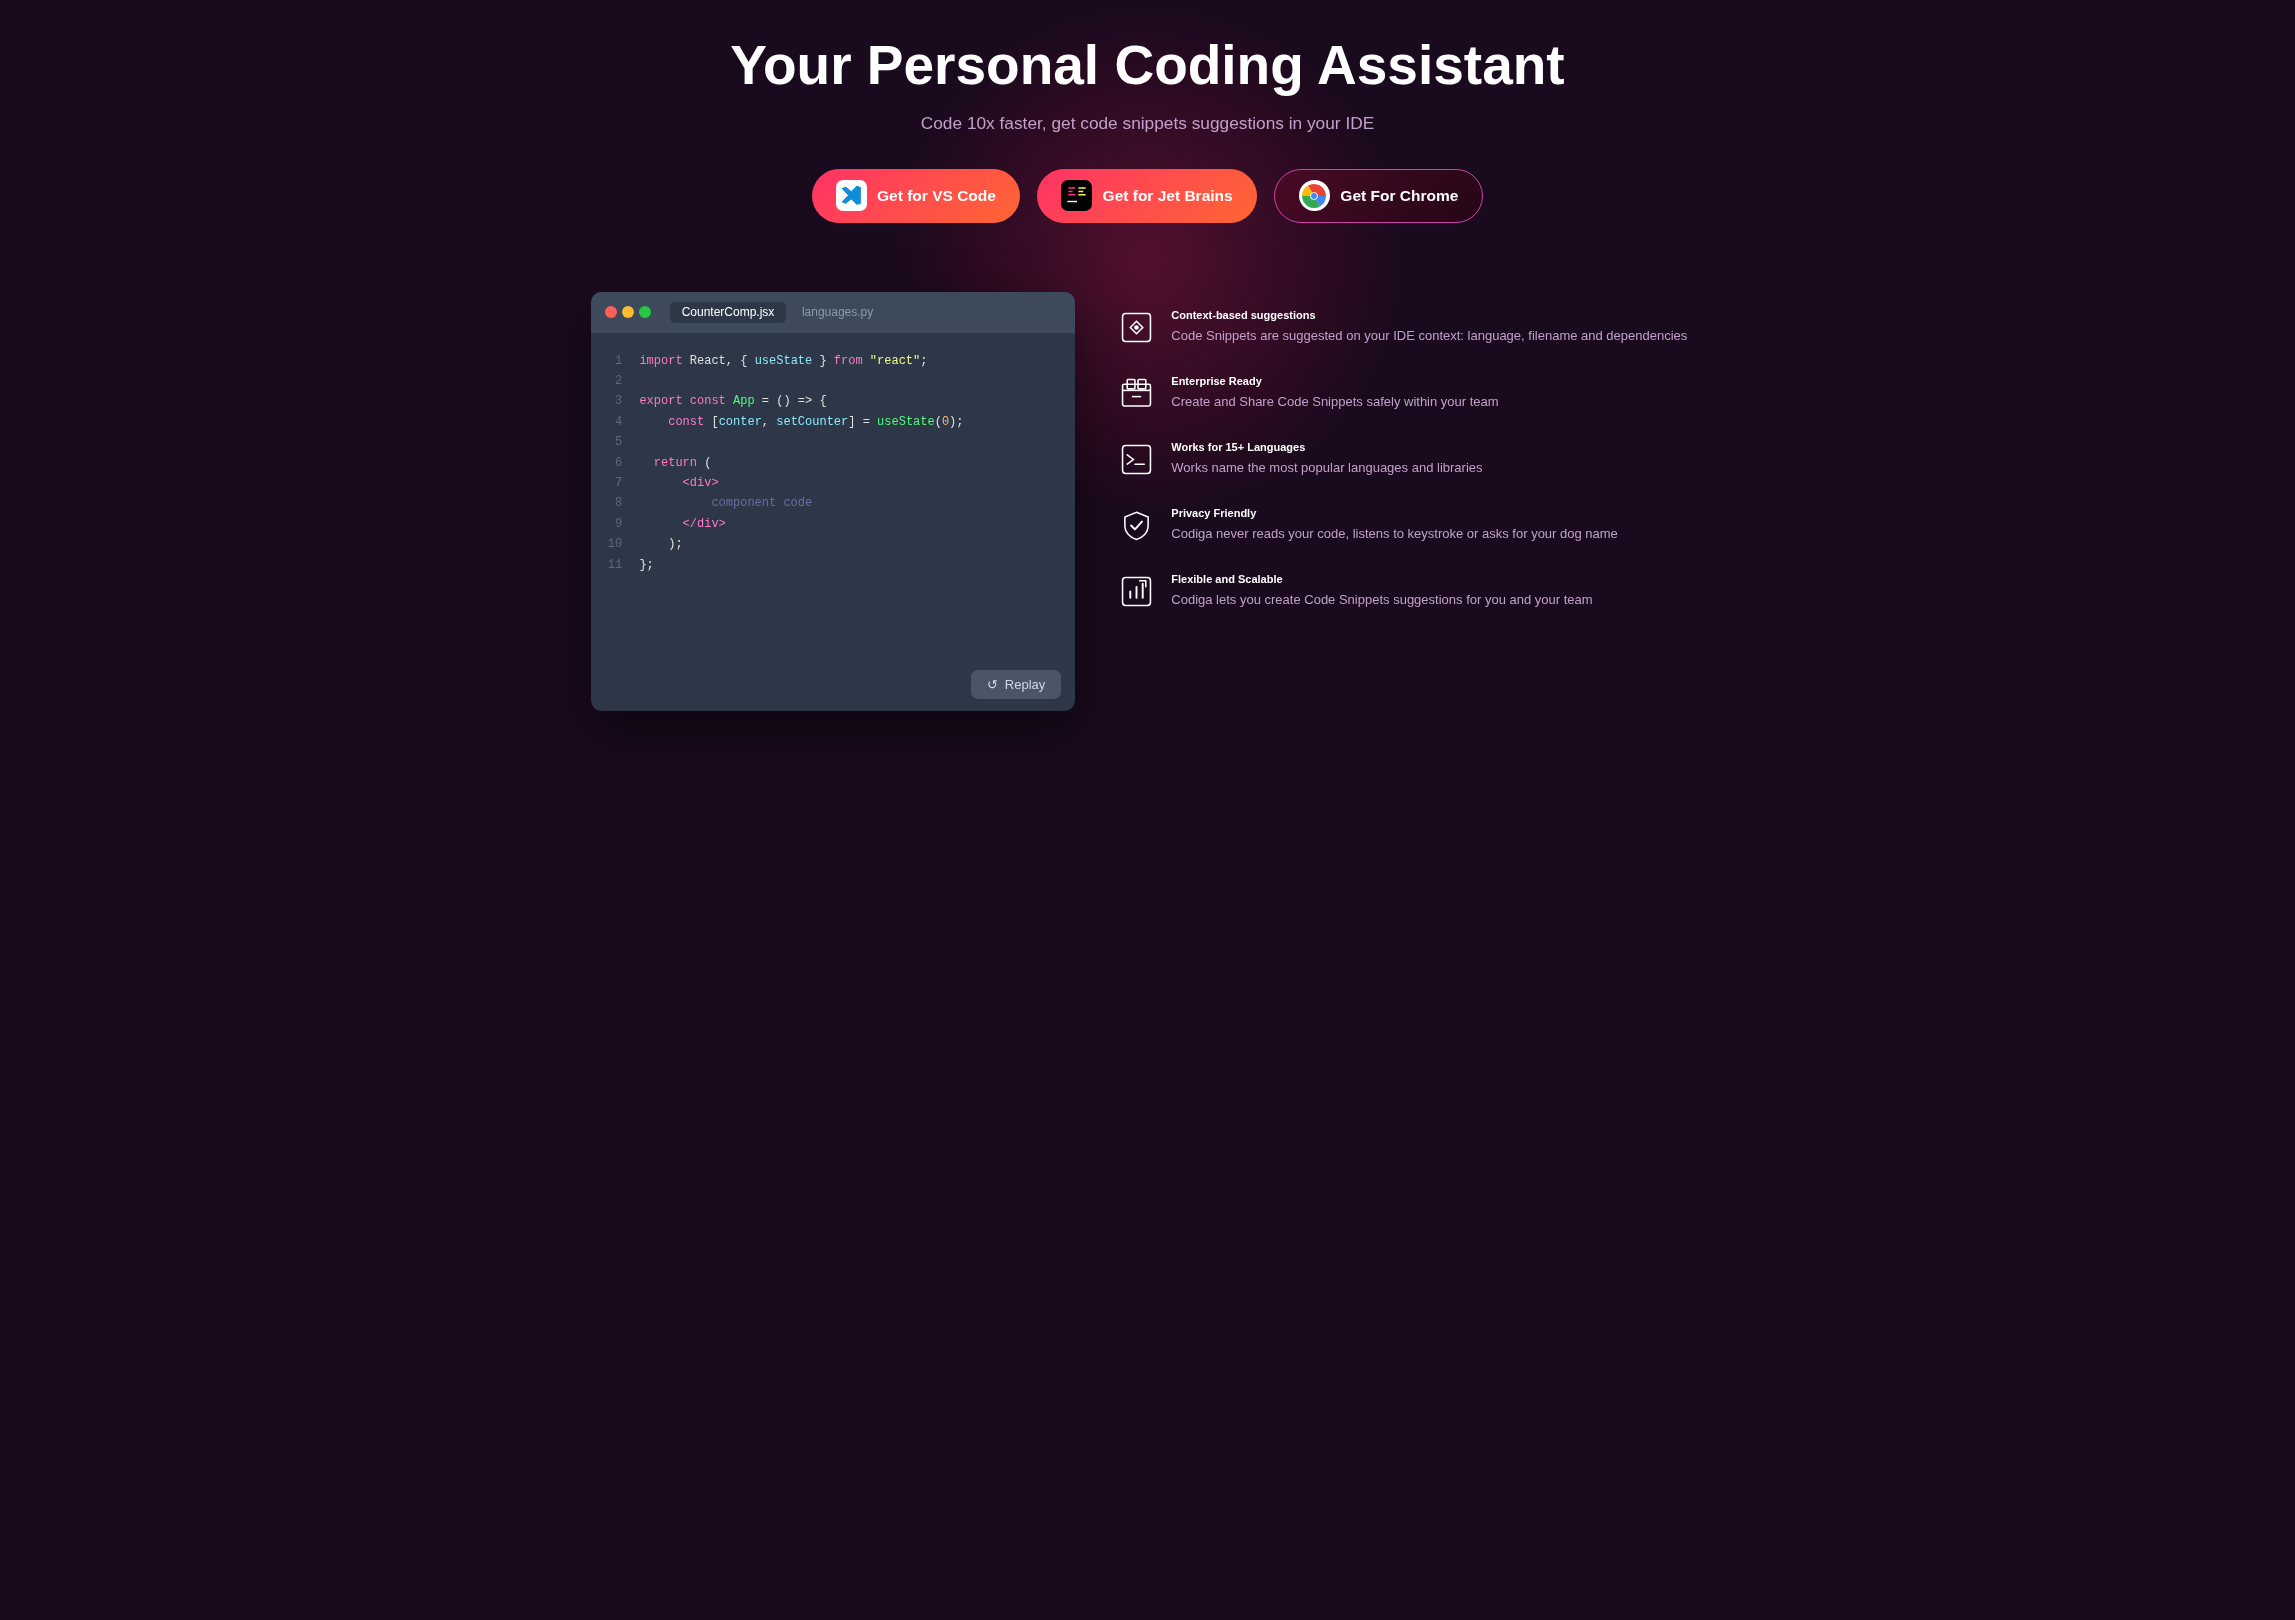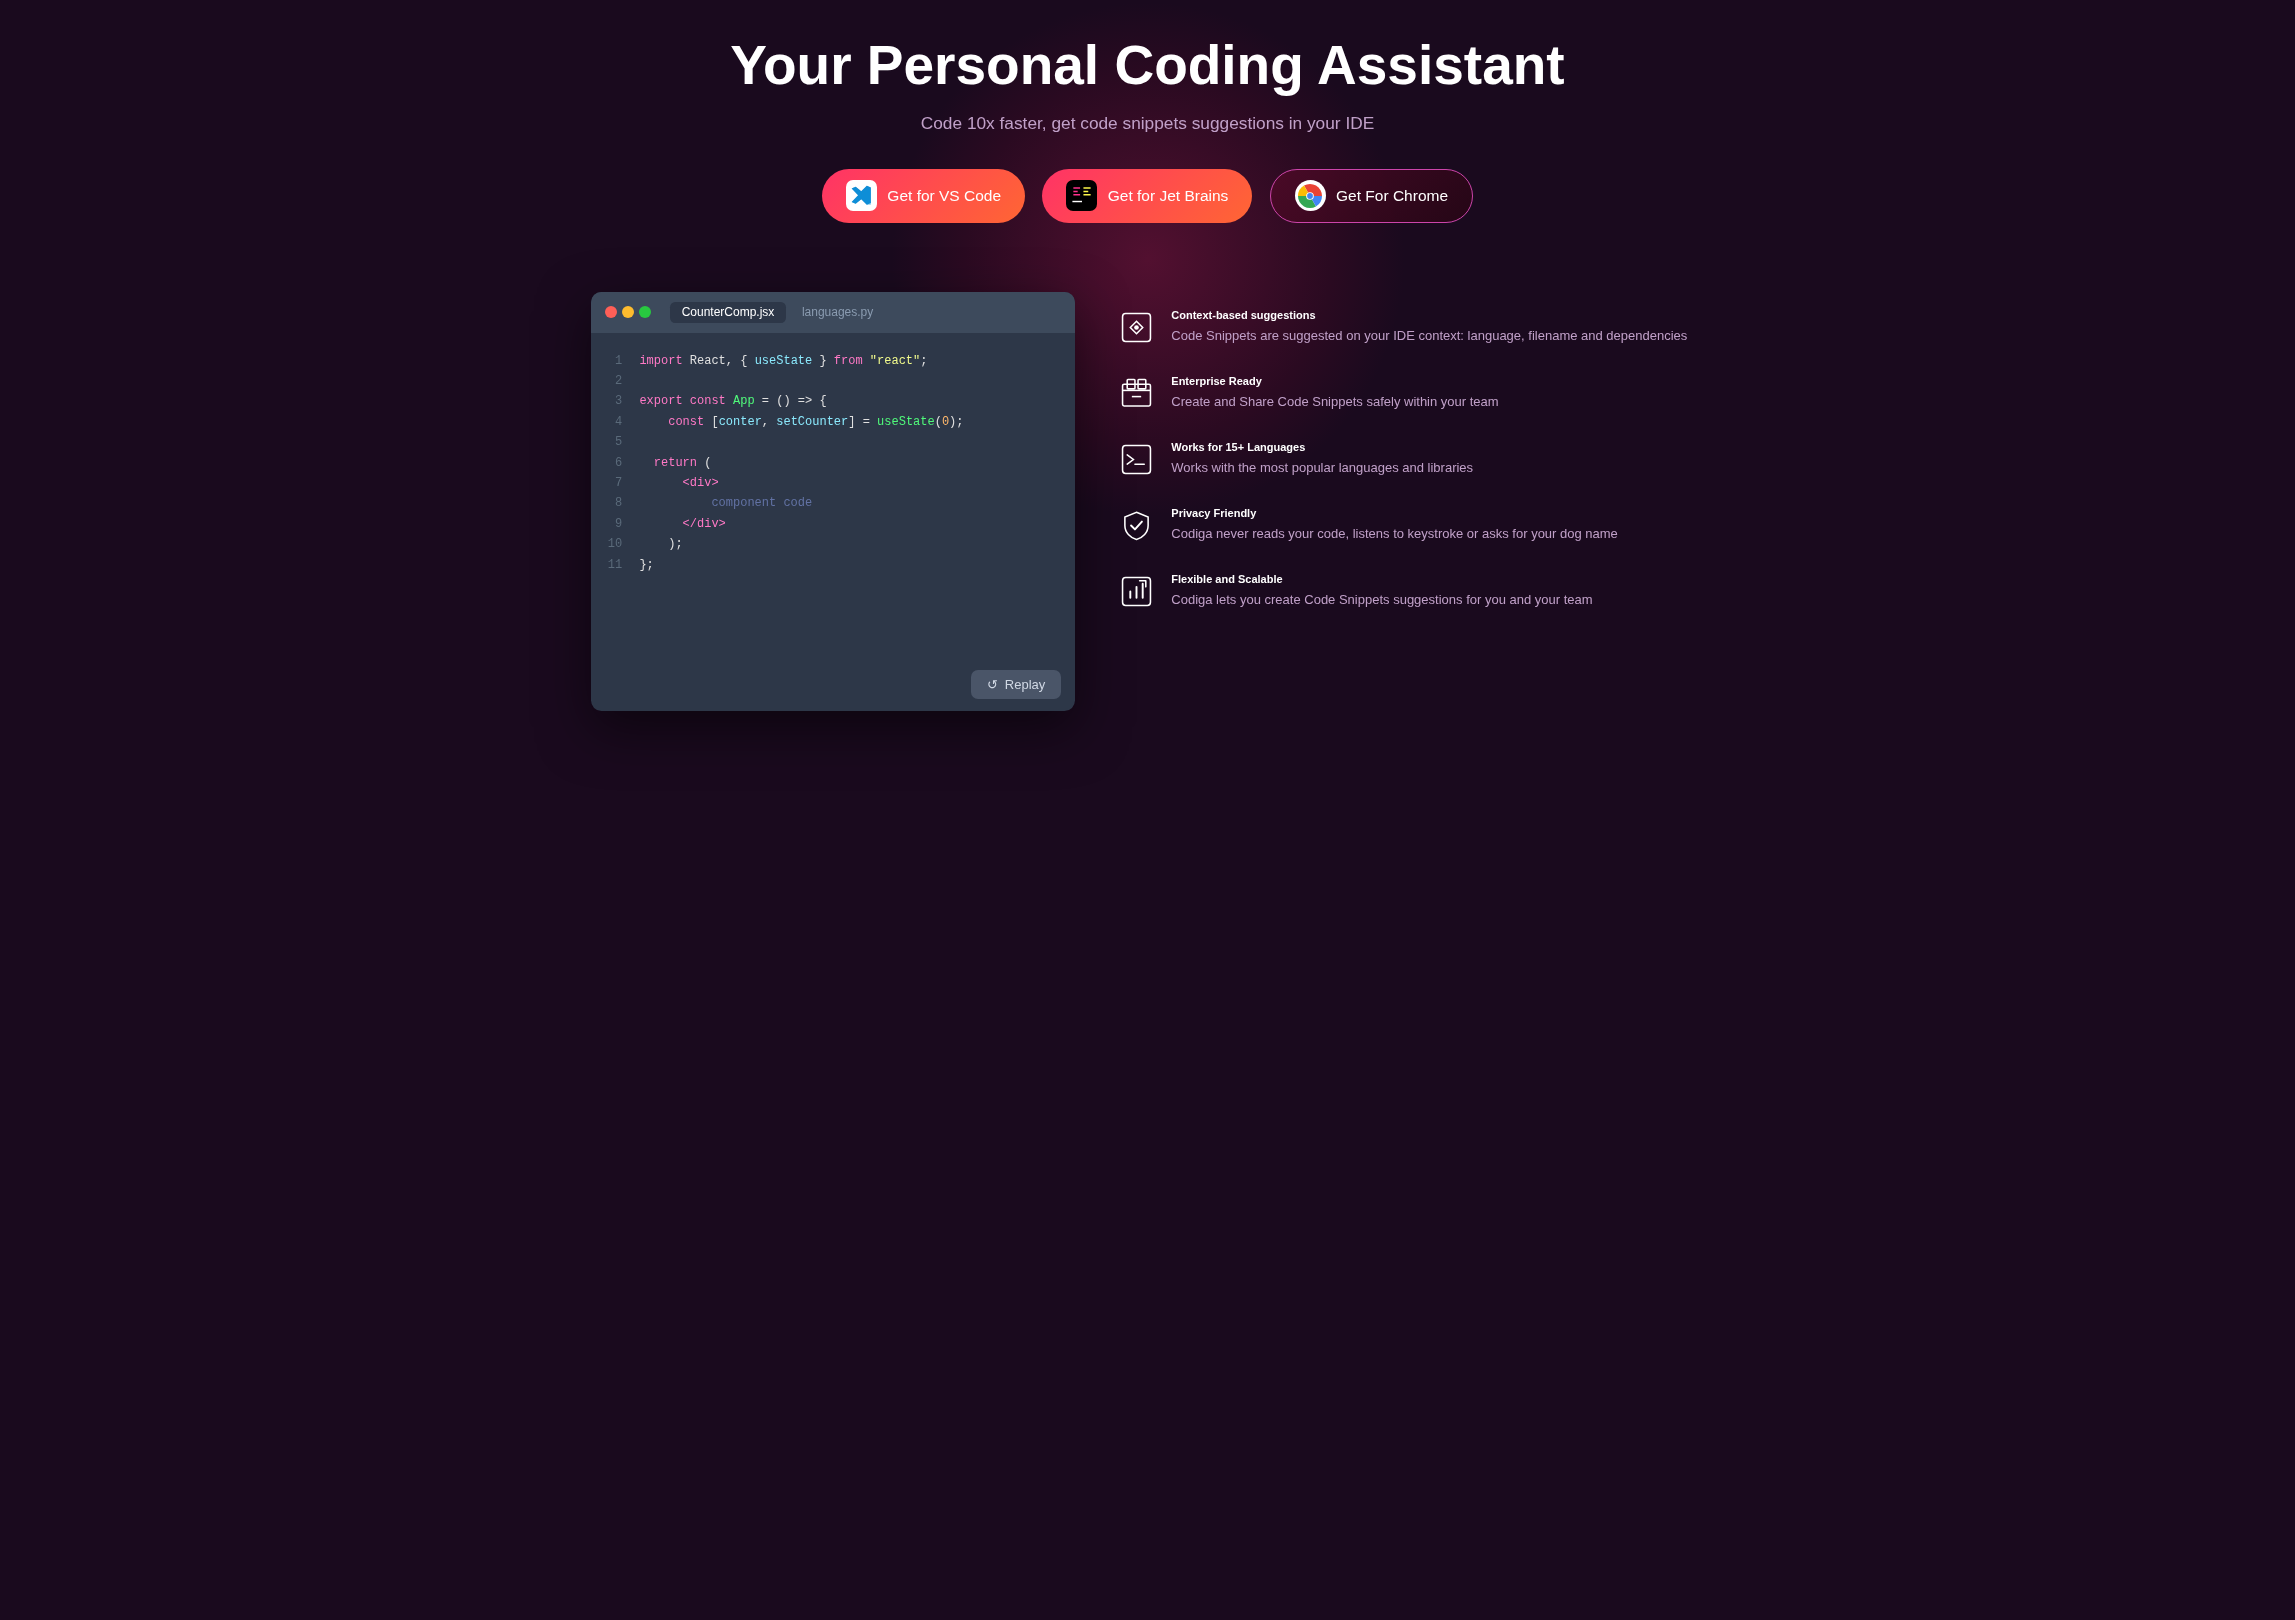--- a/index.html
+++ b/index.html
@@ -68,21 +68,21 @@
 
     .cta-btn {
       display: flex;
       align-items: center;
       gap: 10.4px;
       padding: 10.4px 24px;
       border-radius: 43px;
       border: none;
       cursor: pointer;
       font-size: 15.5px;
-      font-weight: 400;
+      font-weight: 700;
       color: #ffffff;
       text-decoration: none;
       transition: transform 0.2s, opacity 0.2s;
     }
 
     .btn-vscode {
       background: linear-gradient(135deg, #ff3366, #ff6633);
     }
 
     .btn-jetbrains {
@@ -448,21 +448,21 @@
       <div class="feature-item">
         <div class="feature-icon-box">
           <svg class="icon-svg" viewBox="0 0 40 40" fill="none">
             <rect x="2" y="2" width="36" height="36" rx="4" stroke="white" stroke-width="2"></rect>
             <path d="M8 14 L16 20 L8 26" stroke="white" stroke-width="2" stroke-linecap="round"></path>
             <line x1="18" y1="26" x2="30" y2="26" stroke="white" stroke-width="2" stroke-linecap="round"></line>
           </svg>
         </div>
         <div class="feature-text">
           <h3>Works for 15+ Languages</h3>
-          <p>Works with the most popular languages and libraries</p>
+          <p>Works name the most popular languages and libraries</p>
         </div>
       </div>
 
       <div class="feature-item">
         <div class="feature-icon-box">
           <svg class="icon-svg" viewBox="0 0 40 40" fill="none">
             <path d="M20 3 L35 9 L35 20 C35 29 28 36 20 38 C12 36 5 29 5 20 L5 9 Z" stroke="white" stroke-width="2" fill="none"></path>
             <path d="M13 20 L18 25 L27 15" stroke="white" stroke-width="2.5" stroke-linecap="round" stroke-linejoin="round"></path>
           </svg>
         </div>

